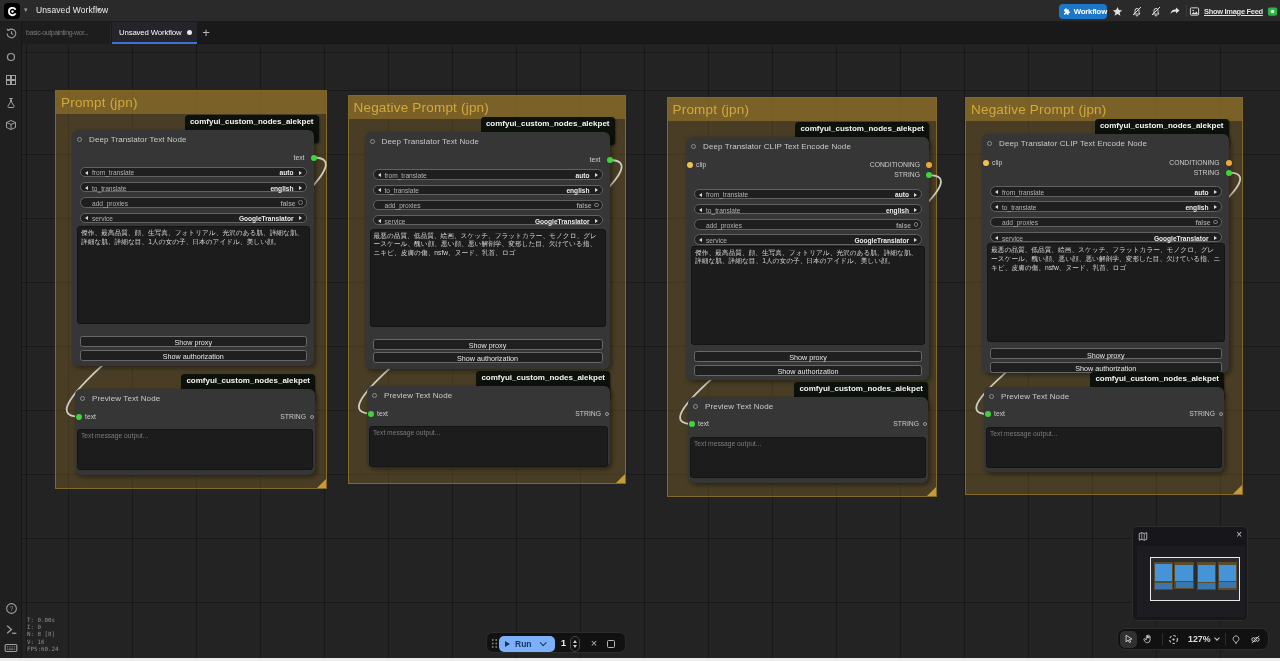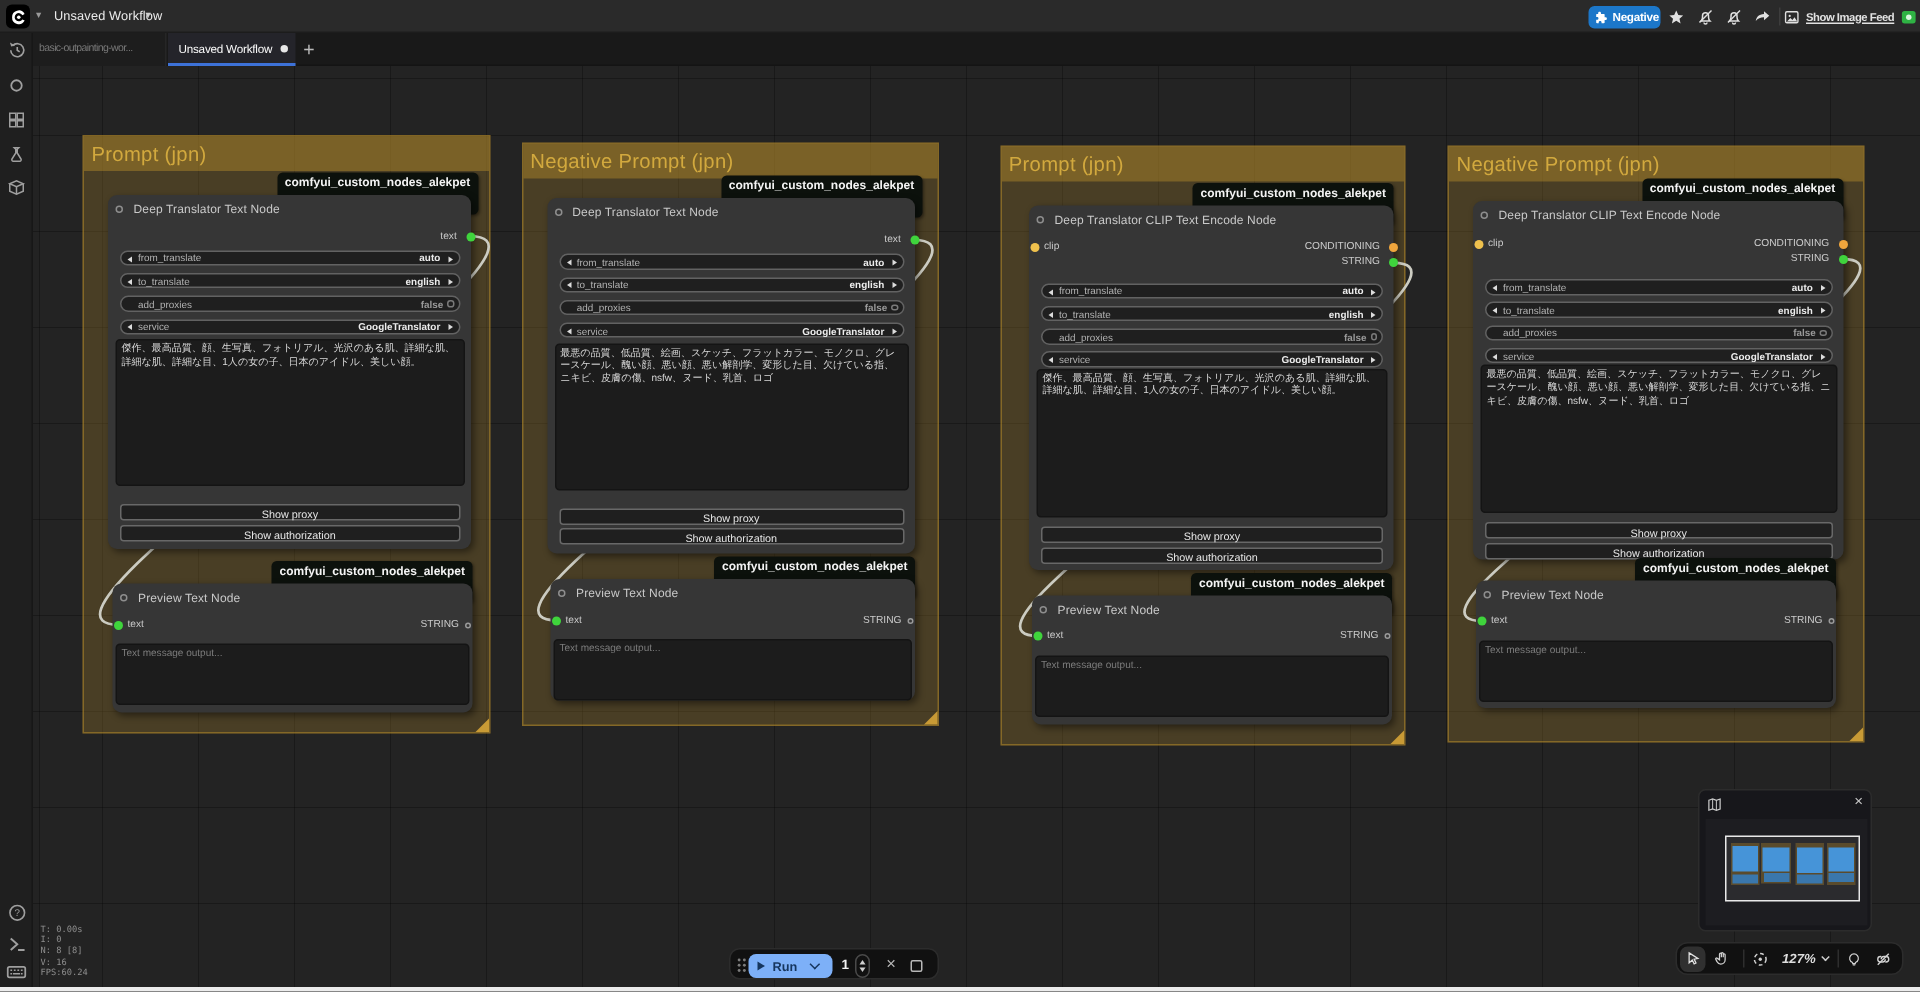--- a/index.html
+++ b/index.html
@@ -127,21 +127,21 @@
   #run-stop { position:absolute; left:120px; top:6.5px; width:8px; height:8px;
     border:1.4px solid #b8b8b8; border-radius:1.5px; }
 
   
   #zoombar { position:absolute; left:1117px; top:628px; width:152px; height:22px;
     background:#111111; border:1px solid #2c2c2c; border-radius:8px; z-index:40;
     display:flex; align-items:center; }
   .zb-icon { width:17px; height:17px; display:flex; align-items:center; justify-content:center;
     color:#d2d2d2; margin-left:2px; }
   #zb-cursor { background:#303030; border-radius:5px; }
-  #zoom-level { color:#dedede; font-size:8.8px; font-weight:600; margin-left:6px;font-style:italic; }
+  #zoom-level { color:#dedede; font-size:8.8px; font-weight:600; margin-left:6px; }
   #zoom-caret { width:4px; height:4px; border-right:1.4px solid #cfcfcf;
     border-bottom:1.4px solid #cfcfcf; transform:rotate(45deg); margin-left:4px; margin-top:-2px; }
   .zb-sep { width:1px; height:12px; background:#2e2e2e; margin-left:6px; }
 
   
   #minimap { position:absolute; left:1132px; top:526px; width:116px; height:95px;
     background:#17171b; border:1px solid #2c2c2c; border-radius:5px; z-index:39; }
   #mm-icon { position:absolute; left:5px; top:4px; color:#c9c9c9; }
   #mm-close { position:absolute; right:5px; top:2px; color:#c9c9c9; font-size:10px; }
   #mm-content { position:absolute; left:4px; top:19px; width:108px; height:71px; background:#1d1d21; }
@@ -166,21 +166,21 @@
       </svg>
   </div>
   <div id="logo-caret">▾</div>
   <div id="workflow-name">Unsaved Workflow</div>
   <div id="workflow-caret">▾</div>
 
   <div id="manager-btn">
     <svg width="9" height="9" viewBox="0 0 24 24">
         <path fill="#fff" d="M9 2 C10.7 2 11.5 3 11.5 4.5 L11.5 6 L16.5 6 C17.6 6 18 6.4 18 7.5 L18 12 L19.5 12 C21 12 22 12.8 22 14.5 C22 16.2 21 17 19.5 17 L18 17 L18 21 C18 22.1 17.6 22.5 16.5 22.5 L12.5 22.5 L12.5 21 C12.5 19.5 11.7 18.5 10 18.5 C8.3 18.5 7.5 19.5 7.5 21 L7.5 22.5 L4.5 22.5 C3.4 22.5 3 22.1 3 21 L3 16.5 L4.5 16.5 C6 16.5 7 15.7 7 14 C7 12.3 6 11.5 4.5 11.5 L3 11.5 L3 7.5 C3 6.4 3.4 6 4.5 6 L6.5 6 L6.5 4.5 C6.5 3 7.3 2 9 2 Z"></path>
       </svg>
-    <span>Negative</span>
+    <span>Workflow</span>
   </div>
   <div class="tb-icon" style="left:1109px">
     <svg width="11" height="11" viewBox="0 0 24 24">
         <path fill="#e0e0e0" d="M12 2l3 6.6 7 .7-5.3 4.7 1.6 7-6.3-3.8L5.7 21l1.6-7L2 9.3l7-.7z"></path>
       </svg>
   </div>
   <div class="tb-icon" style="left:1129px">
     <svg width="12" height="12" viewBox="0 0 24 24">
         <path fill="none" stroke="#e0e0e0" stroke-width="2" d="M6 18h12c-1.5-1.5-2-3-2-5v-2a4 4 0 0 0-8 0v2c0 2-.5 3.5-2 5z"></path>
         <path stroke="#e0e0e0" stroke-width="2" d="M10 20a2 2 0 0 0 4 0"></path>

